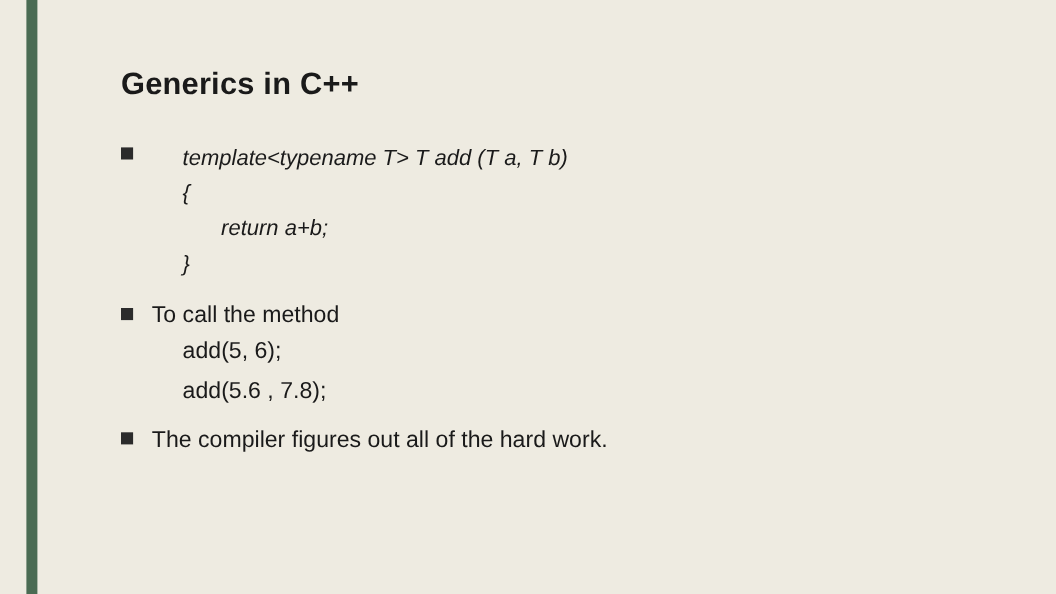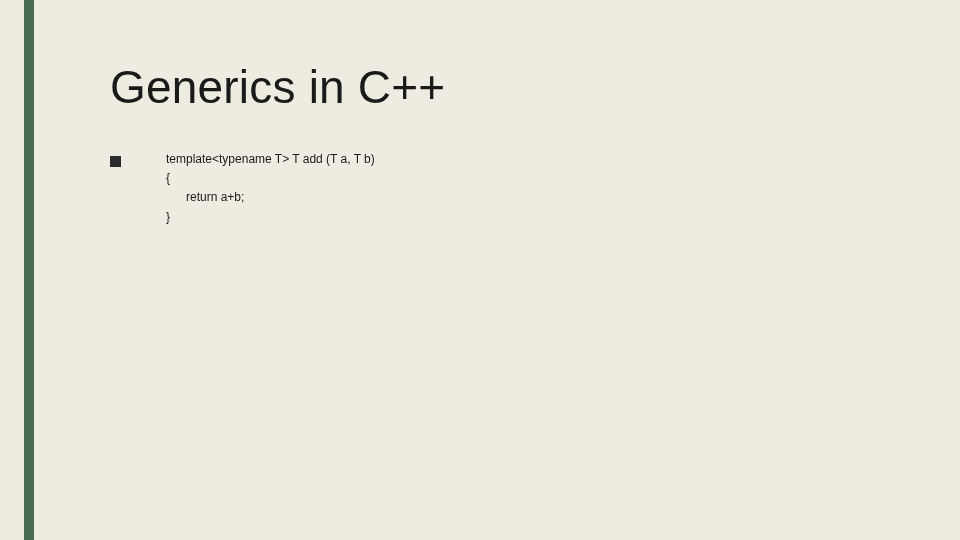--- a/index.html
+++ b/index.html
@@ -12,47 +12,48 @@
     overflow:hidden;
   }
   .accent{
     position:absolute;left:24px;top:0;width:10px;height:540px;
     background:#4a6b53;
   }
   .slide{
     position:absolute;left:110px;top:60px;right:60px;
   }
   .title{
-    font-size:46px;
-    font-weight:400;
+    font-size:28px;
+    font-weight:700;
     margin:0 0 36px 0;
     letter-spacing:0.2px;
   }
   ul.bullets{
     list-style:none;margin:0;padding:0;
     font-size:21px;
     line-height:1.25;
   }
   ul.bullets>li{
     position:relative;
     padding-left:28px;
     margin-bottom:18px;
   }
   ul.bullets>li::before{
     content:"";
     position:absolute;left:0;top:6px;
     width:11px;height:11px;background:#2b2b2b;
   }
   .code{
-    font-size:12px;
+    font-style:italic;
+    font-size:20px;
     margin:8px 0 2px 28px;
     line-height:1.6;
   }
   .code .brace{margin-left:0}
-  .code .ret{margin-left:20px}
+  .code .ret{margin-left:35px}
   .sub{
     font-size:21px;
     margin:6px 0 10px 28px;
   }
 </style>
 </head>
 <body>
 
 <div class="accent"></div>
 
@@ -64,16 +65,24 @@
 
     <li>
       <div class="code">
         <div>template&lt;typename T&gt;  T add (T a, T b)</div>
         <div class="brace">{</div>
         <div class="ret">return a+b;</div>
         <div class="brace">}</div>
       </div>
     </li>
 
+    <li>
+      <span>To call the method</span>
+      <div class="sub">add(5, 6);</div>
+      <div class="sub">add(5.6 , 7.8);</div>
+    </li>
 
+    <li>
+      <span>The compiler figures out all of the hard work.</span>
+    </li>
 
   </ul>
 </div>
 
 </body></html>

